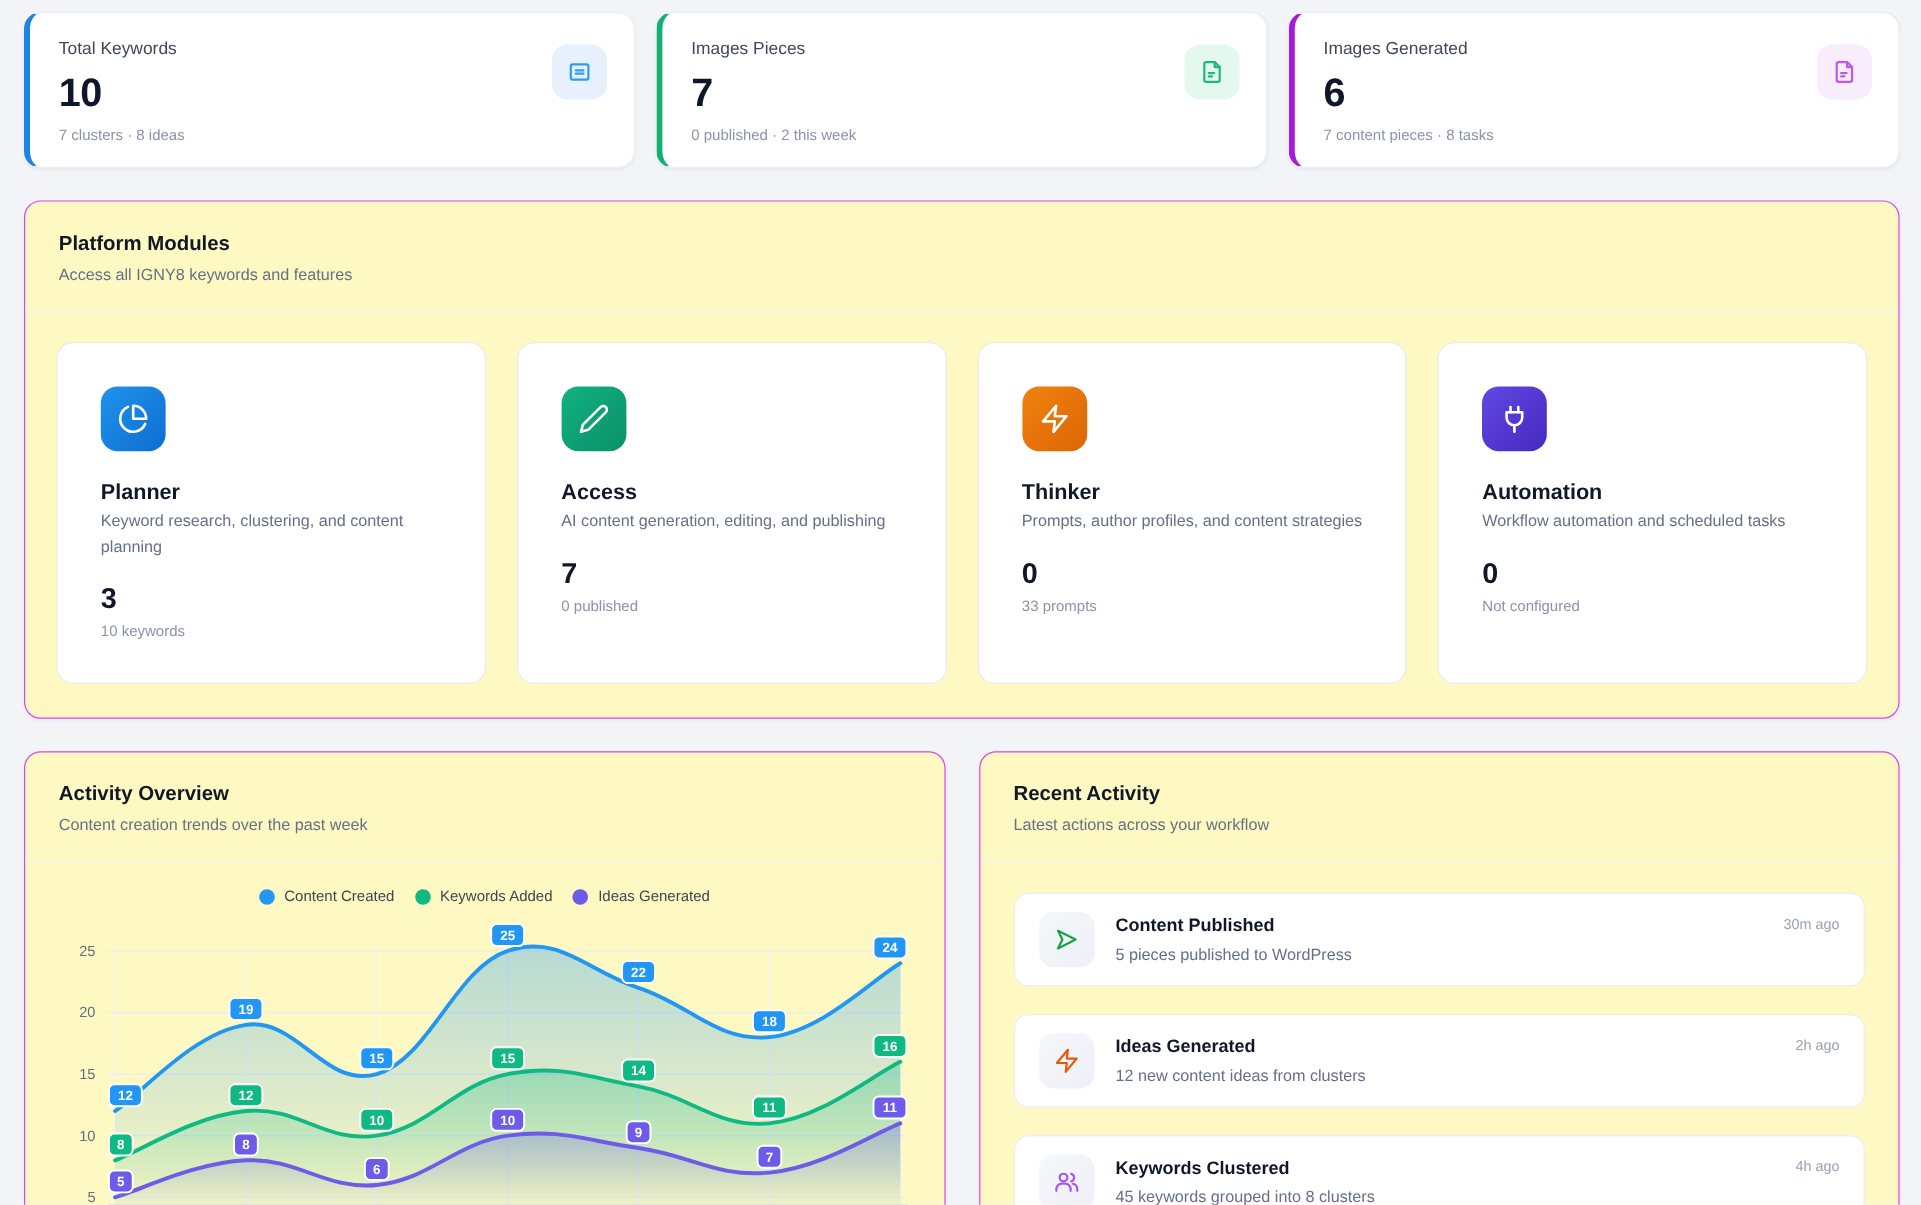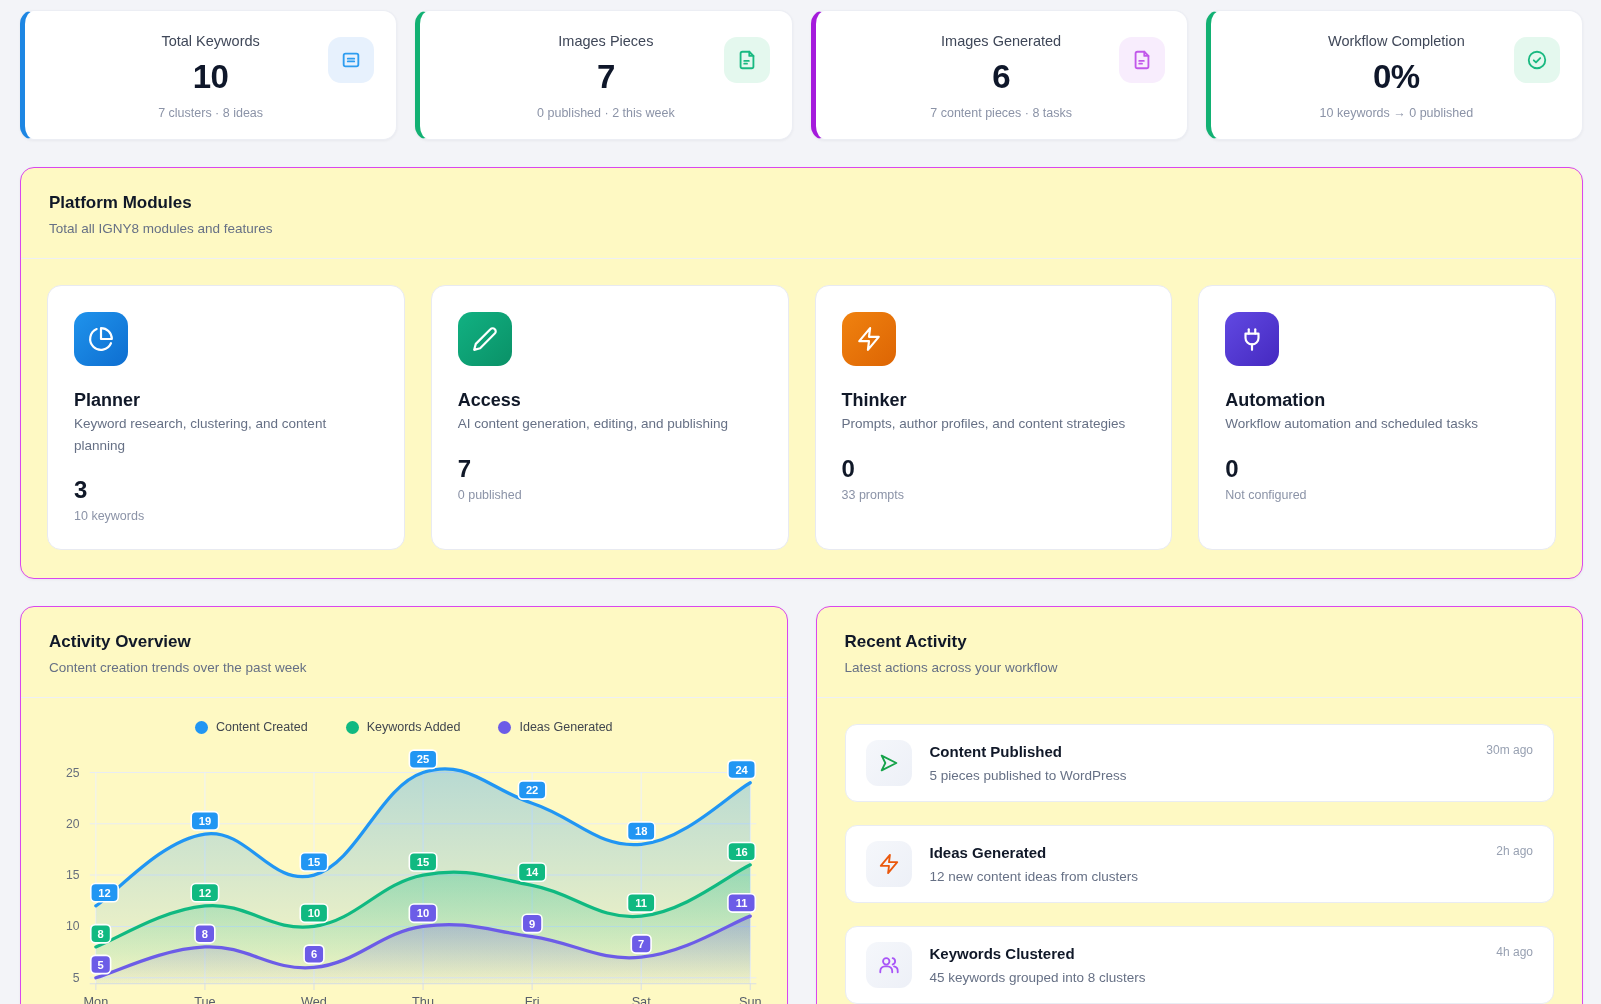--- a/index.html
+++ b/index.html
@@ -4,21 +4,21 @@
 <style>
   * { margin:0; padding:0; box-sizing:border-box; }
   html,body { width:1601px; height:1004px; overflow:hidden; background:#f3f4f8;
     font-family:"Liberation Sans", sans-serif; color:#101828; }
   .dashboard { padding:10px 18px 0 20px; }
 
   
   .stats-row { display:flex; gap:18px; }
   .stat-card { position:relative; flex:1; background:#fff; border:1px solid #eceef4;
     border-left-width:5px; border-radius:14px; padding:22px 24px 24px;
-    box-shadow:0 1px 3px rgba(16,24,40,.05); height:130px;text-align:center; }
+    box-shadow:0 1px 3px rgba(16,24,40,.05); height:130px; }
   .stat-card.c1 { border-left-color:#1d86e3; }
   .stat-card.c2 { border-left-color:#12b173; }
   .stat-card.c3 { border-left-color:#a51bdc; }
   .stat-card.c4 { border-left-color:#12b173; }
   .stat-title { font-size:14.5px; color:#3f4758; }
   .stat-value { font-size:33px; font-weight:800; color:#0f172a; margin:9px 0 10px; letter-spacing:-.5px; }
   .stat-sub { font-size:12.5px; color:#8b93a7; }
   .stat-iconbox { position:absolute; top:26px; right:22px; width:46px; height:46px;
     border-radius:13px; display:flex; align-items:center; justify-content:center; }
   .c1 .stat-iconbox { background:#e7f1fd; color:#2e9df0; }
@@ -29,41 +29,41 @@
 
   
   .panel { background:#fef9c3; border:1px solid #d946ef; border-radius:14px;
     box-shadow:0 1px 3px rgba(16,24,40,.05); margin-top:27px; overflow:hidden; }
   .panel-header { padding:25px 28px 22px; border-bottom:1px solid #eef0f5; }
   .panel-title { font-size:17px; font-weight:700; color:#101828; }
   .panel-sub { font-size:13.5px; color:#667085; margin-top:8px; }
 
   
   .modules-row { display:flex; gap:26px; padding:26px 26px 28px; }
-  .module-card { flex:1; border:1px solid #e8eaf1; border-radius:14px; padding:26px;
+  .module-card { flex:1; border:1px solid #e8eaf1; border-radius:14px; padding:36px;
     background:#fff; cursor:pointer; }
   .module-icon { width:54px; height:54px; border-radius:14px; display:flex;
     align-items:center; justify-content:center; color:#fff; }
   .module-icon svg { width:26px; height:26px; }
   .m1 .module-icon { background:linear-gradient(135deg,#1f93ec,#0e6ed0); }
   .m2 .module-icon { background:linear-gradient(135deg,#11b182,#0a9167); }
   .m3 .module-icon { background:linear-gradient(135deg,#f0820f,#dd6504); }
   .m4 .module-icon { background:linear-gradient(135deg,#6149e2,#4529c0); }
   .module-name { font-size:18px; font-weight:700; margin-top:24px; color:#101828; }
   .module-desc { font-size:13.5px; color:#667085; line-height:1.6; margin:2px 0 20px; }
   .module-stat { font-size:24px; font-weight:800; color:#101828; }
   .module-stat-label { font-size:12.5px; color:#8b93a7; margin-top:5px; }
 
   
   .bottom-row { display:grid; grid-template-columns:1fr 1fr; gap:28px; }
   .bottom-row .panel { height:470px; }
 
   
   .chart-wrap { padding:16px 22px 0; }
-  .chart-legend { display:flex; justify-content:center; gap:38px; margin:6px 0 10px; }
+  .chart-legend { display:flex; justify-content:center; gap:17px; margin:6px 0 10px; }
   .legend-item { display:flex; align-items:center; gap:8px; font-size:12.5px; color:#40464f; cursor:pointer; }
   .legend-dot { width:13px; height:13px; border-radius:50%; }
   #activity-chart { display:block; width:100%; }
 
   
   .activity-list { padding:26px 28px; display:flex; flex-direction:column; gap:23px; }
   .activity-item { display:flex; gap:18px; border:1px solid #e9ecf3; border-radius:12px;
     padding:15px 20px; background:#fff; align-items:flex-start; }
   .activity-iconbox { width:46px; height:46px; border-radius:12px; flex:0 0 auto;
     background:linear-gradient(135deg,#f5f7fb,#edf0f7); display:flex; align-items:center; justify-content:center; }
@@ -113,37 +113,26 @@
       <div class="stat-sub">7 content pieces · 8 tasks</div>
       <div class="stat-iconbox">
         <svg viewBox="0 0 24 24" fill="none" stroke="currentColor" stroke-width="2" stroke-linecap="round" stroke-linejoin="round">
             <path d="M14.5 3H7a2 2 0 0 0-2 2v14a2 2 0 0 0 2 2h10a2 2 0 0 0 2-2V7.5z"></path>
             <path d="M14.5 3v4.5H19"></path>
             <path d="M9 13h5M9 16h3"></path>
           </svg>
       </div>
     </div>
 
-    <div class="stat-card c4">
-      <div class="stat-title">Workflow Completion</div>
-      <div class="stat-value">0%</div>
-      <div class="stat-sub">10 keywords → 0 published</div>
-      <div class="stat-iconbox">
-        <svg viewBox="0 0 24 24" fill="none" stroke="currentColor" stroke-width="2" stroke-linecap="round" stroke-linejoin="round">
-            <circle cx="12" cy="12" r="9"></circle>
-            <path d="m8.5 12.3 2.4 2.4 4.6-4.8"></path>
-          </svg>
-      </div>
-    </div>
   </div>
 
   <div class="panel">
     <div class="panel-header">
       <div class="panel-title">Platform Modules</div>
-      <div class="panel-sub">Total all IGNY8 modules and features</div>
+      <div class="panel-sub">Access all IGNY8 keywords and features</div>
     </div>
     <div class="modules-row">
 
       <div class="module-card m1">
         <div class="module-icon">
           <svg viewBox="0 0 24 24" fill="none" stroke="currentColor" stroke-width="2" stroke-linecap="round" stroke-linejoin="round">
               <path d="M21.2 15.9A10 10 0 1 1 8 2.8"></path>
               <path d="M22 12A10 10 0 0 0 12 2v10z"></path>
             </svg>
         </div>

